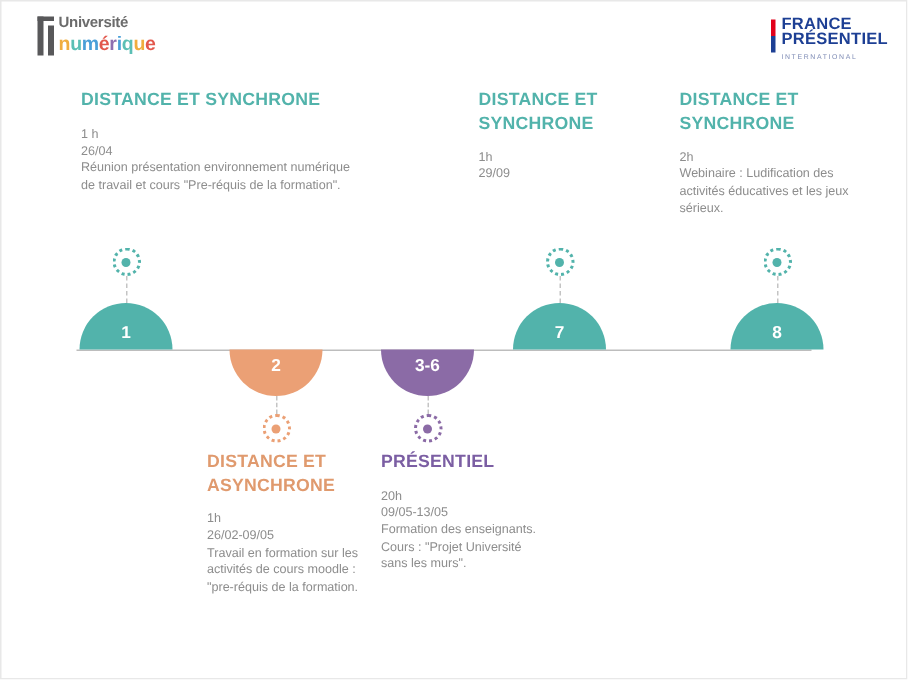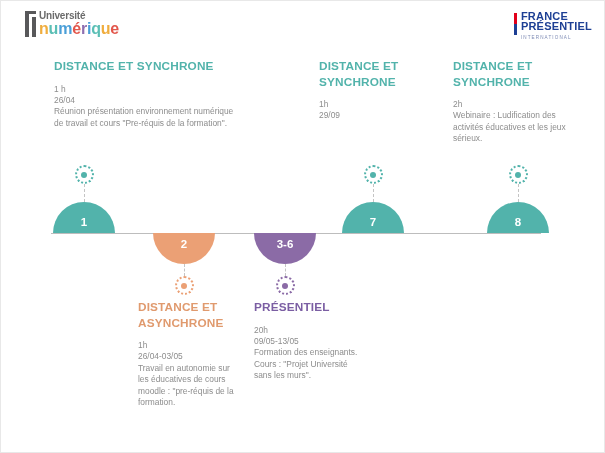--- a/index.html
+++ b/index.html
@@ -37,21 +37,21 @@
     line-height: 11px;
     letter-spacing: -0.2px;
   }
   .logo-un-l1 {
     font-size: 10px;
     font-weight: bold;
     color: #6b6b6b;
     white-space: nowrap;
   }
   .logo-un-l2 {
-    font-size: 16px;
+    font-size: 13px;
     font-weight: bold;
     white-space: nowrap;
     margin-top: 2px;
   }
   .logo-un-bars {
     position: absolute;
     left: 0px;
     top: 1px;
     width: 14px;
     height: 26px;
@@ -267,22 +267,22 @@
         <div class="meta">29/09</div>
       </div>
       <div class="block" style="left: 452px; top: 58px; width: 130px;">
         <h3 style="color: rgb(82, 179, 171);">DISTANCE ET SYNCHRONE</h3>
         <div class="meta">2h</div>
         <div class="desc">Webinaire : Ludification des activités éducatives et les jeux sérieux.</div>
       </div>
       <div class="block" style="left: 125px; top: 299px; width: 103px; margin-left: 12px;">
         <h3 style="color: rgb(224, 154, 110);">DISTANCE ET ASYNCHRONE</h3>
         <div class="meta">1h</div>
-        <div class="meta">26/04-03/05</div>
-        <div class="desc">Travail en autonomie sur les éducatives de cours moodle : "pre-réquis de la formation.</div>
+        <div class="meta">26/02-09/05</div>
+        <div class="desc">Travail en formation sur les activités de cours moodle : "pre-réquis de la formation.</div>
       </div>
       <div class="block" style="left: 253px; top: 299px; width: 110px;">
         <h3 style="color: rgb(123, 94, 163);">PRÉSENTIEL</h3>
         <div class="meta">20h</div>
         <div class="meta">09/05-13/05</div>
         <div class="desc">Formation des enseignants. Cours : "Projet Université sans les murs".</div>
       </div>
     </div>
 
 </div>

